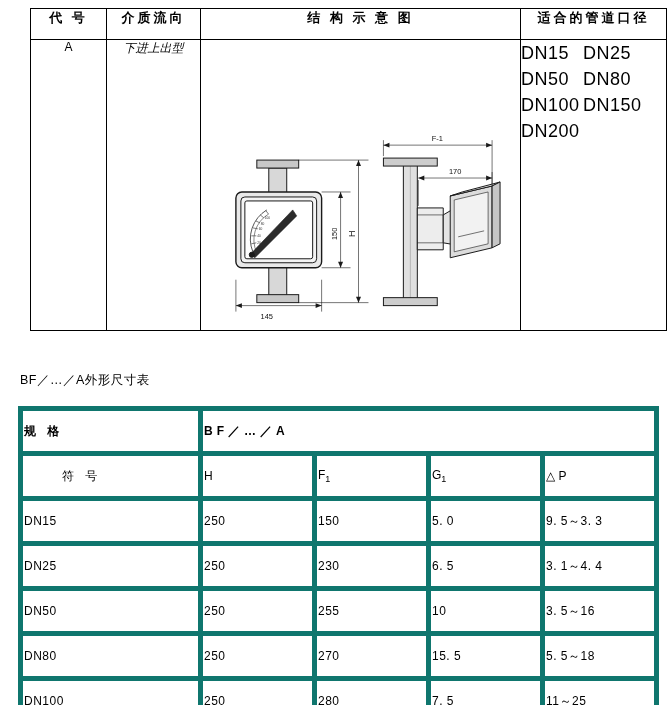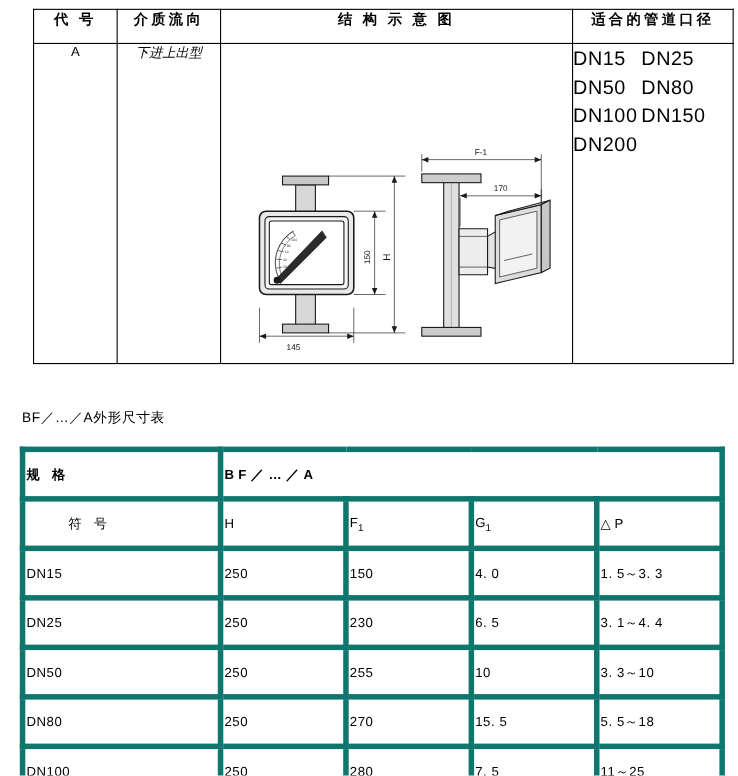--- a/index.html
+++ b/index.html
@@ -276,36 +276,36 @@
       <td class="t2-sym">H</td>
       <td class="t2-sym"><span>F</span><sub>1</sub></td>
       <td class="t2-sym"><span>G</span><sub>1</sub></td>
       <td class="t2-sym">△ P</td>
     </tr>
 
     <tr>
       <td class="t2-cell">DN15</td>
       <td class="t2-cell">250</td>
       <td class="t2-cell">150</td>
-      <td class="t2-cell">4. 0</td>
-      <td class="t2-cell">1. 5～3. 3</td>
+      <td class="t2-cell">5. 0</td>
+      <td class="t2-cell">9. 5～3. 3</td>
     </tr>
     <tr>
       <td class="t2-cell">DN25</td>
       <td class="t2-cell">250</td>
       <td class="t2-cell">230</td>
       <td class="t2-cell">6. 5</td>
       <td class="t2-cell">3. 1～4. 4</td>
     </tr>
     <tr>
       <td class="t2-cell">DN50</td>
       <td class="t2-cell">250</td>
       <td class="t2-cell">255</td>
       <td class="t2-cell">10</td>
-      <td class="t2-cell">3. 3～10</td>
+      <td class="t2-cell">3. 5～16</td>
     </tr>
     <tr>
       <td class="t2-cell">DN80</td>
       <td class="t2-cell">250</td>
       <td class="t2-cell">270</td>
       <td class="t2-cell">15. 5</td>
       <td class="t2-cell">5. 5～18</td>
     </tr>
     <tr>
       <td class="t2-cell">DN100</td>

